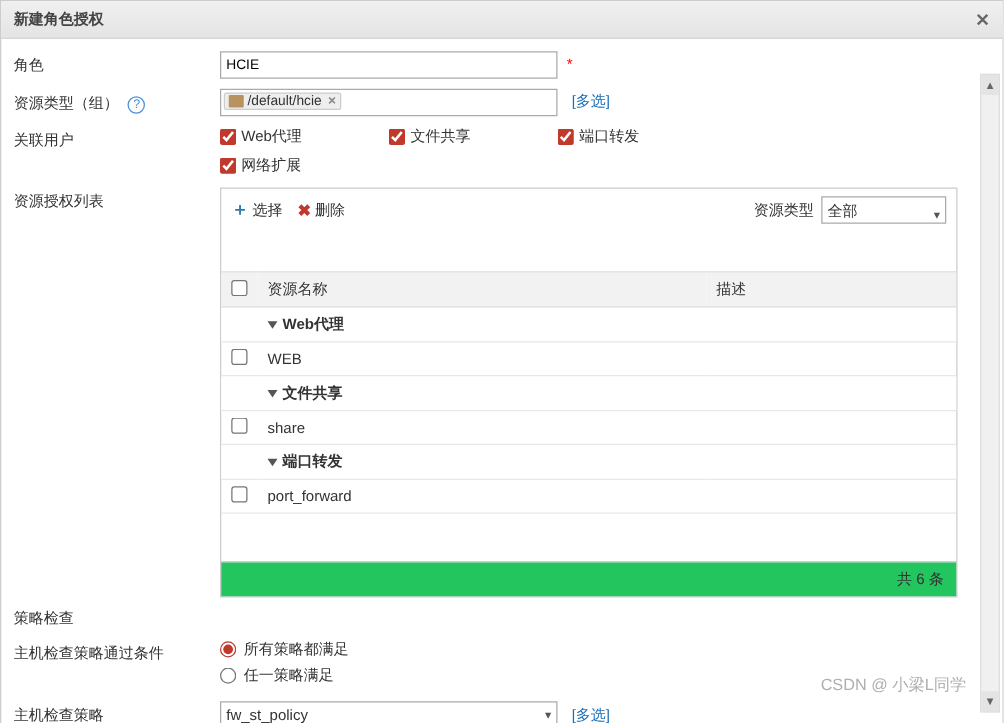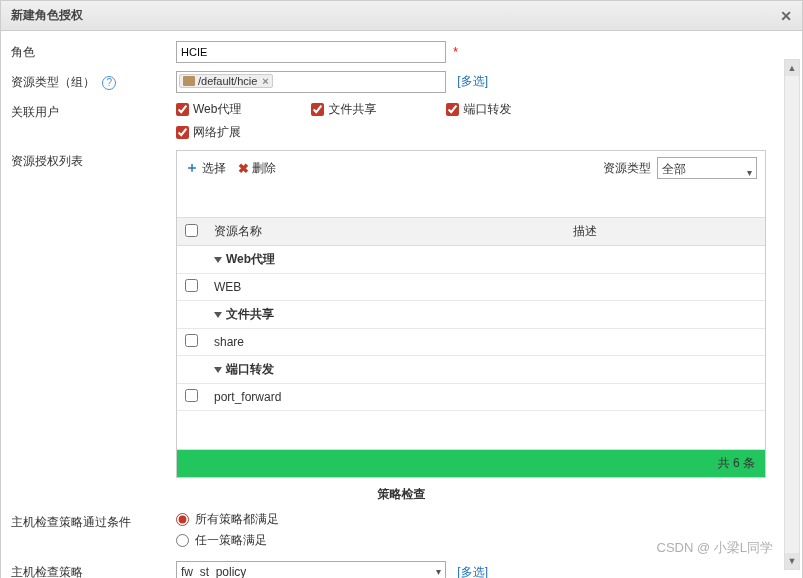--- a/index.html
+++ b/index.html
@@ -33,21 +33,21 @@
     .select { border: 1px solid #aaa; height: 22px; font-size: 12px; width: 100px; padding: 0 4px; background: #fff; }
     .table { width: 100%; border-collapse: collapse; margin-top: 32px; }
     .table th { text-align: left; background: #f2f2f2; border-top: 1px solid #ddd; border-bottom: 1px solid #ddd; padding: 5px 8px; font-weight: normal; color: #333; }
     .table td { border-bottom: 1px solid #e8e8e8; padding: 5px 8px; }
     .col-cb { width: 26px; }
     .indent { padding-left: 22px; }
     .tri { display: inline-block; width: 0; height: 0; border-left: 4px solid transparent; border-right: 4px solid transparent; border-top: 6px solid #555; margin-right: 4px; vertical-align: middle; }
     .group-row td { background: #fff; font-weight: bold; }
     .spacer-row td { height: 38px; border-bottom: none; }
     .panel-footer { background: #22c55e; text-align: right; padding: 5px 10px; border-top: 1px solid #ddd; }
-    .section-title { font-weight: bold; margin: 6px 0 8px 0; text-align: center; }
+    .section-title { font-weight: normal; margin: 6px 0 8px 0; }
     .radio-row { display: flex; align-items: center; gap: 6px; margin-bottom: 4px; }
     .select-wide { border: 1px solid #aaa; height: 22px; font-size: 12px; width: 270px; padding: 0 4px; background: #fff; display: inline-flex; align-items: center; justify-content: space-between; }
     .caret { font-size: 10px; color: #555; }
     .scrollbar-fake { position: absolute; right: 2px; top: 28px; bottom: 40px; width: 16px; background: #f0f0f0; border: 1px solid #ddd; display: flex; flex-direction: column; align-items: center; }
     .sb-btn { width: 100%; height: 16px; background: #e4e4e4; display: flex; align-items: center; justify-content: center; font-size: 9px; color: #666; cursor: pointer; }
     .sb-track { flex: 1; }
     .buttonbar { background: linear-gradient(#f5f5f5,#e8e8e8); border-top: 1px solid #ccc; padding: 6px 10px; display: flex; justify-content: flex-end; gap: 8px; align-items: center; }
     .btn { border: 1px solid #aaa; background: linear-gradient(#fdfdfd,#e8e8e8); padding: 3px 14px; border-radius: 2px; cursor: pointer; font-size: 12px; }
     .watermark { position: absolute; right: 30px; bottom: 21px; color: rgba(120,120,120,0.6); font-size: 13px; pointer-events: none; }
   </style>

